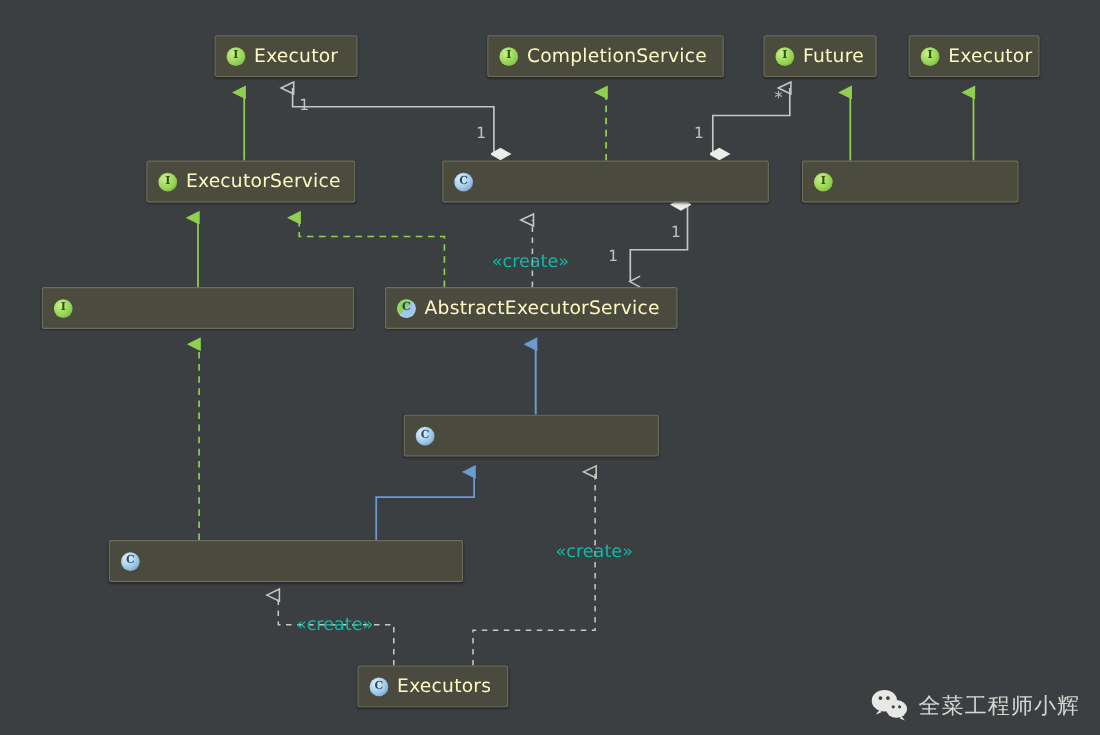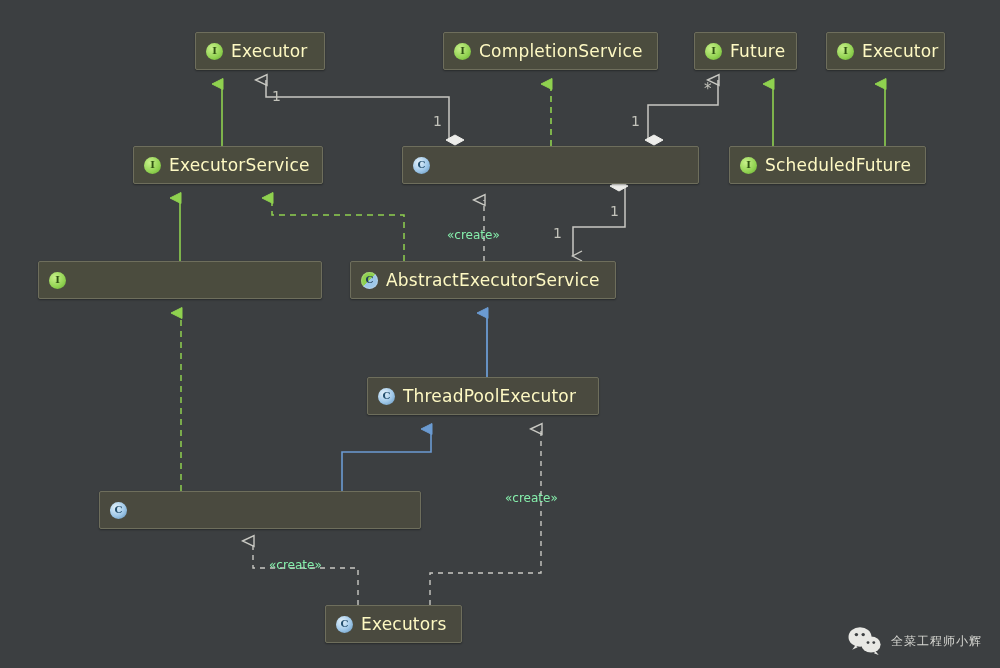--- a/index.html
+++ b/index.html
@@ -66,38 +66,38 @@
   .ico-abstract {
     background:
       linear-gradient(135deg, #8fd14f 0%, #8fd14f 48%, #9ec7e8 50%, #9ec7e8 100%);
     color: #23415c;
     box-shadow: inset 0 0 2px rgba(255,255,255,.6);
   }
 
   
   .elabel {
     position: absolute;
-    font-size: 12px;
-    color: #86efac;
+    font-size: 16px;
+    color: #14b8a6;
     z-index: 6;
     white-space: nowrap;
     font-family: "DejaVu Sans", "Liberation Sans", sans-serif;
   }
   .elabel.mult { font-size: 14px; color: #c3c3bb; }
   .elabel.star { font-size: 15px; color: #c3c3bb; }
 
   
   #watermark {
     position: absolute;
     right: 18px; bottom: 12px;
     display: flex; align-items: center; gap: 9px;
     z-index: 9;
   }
   #watermark .wm-text {
-    font-size: 12px;
+    font-size: 20px;
     color: #d7d7d2;
     font-family: "DejaVu Sans", "Liberation Sans", sans-serif;
     letter-spacing: 1px;
   }
 </style>
 </head>
 <body>
 
 <div id="canvas">
 
@@ -223,35 +223,33 @@
     <span class="ico ico-interface">I</span>
     <span class="label">ExecutorService</span>
   </div>
 
   <div class="node cls" style="left:402px; top:146px; width:297px;">
     <span class="ico ico-class">C</span>
   </div>
 
   <div class="node iface" style="left:729px; top:146px; width:197px;">
     <span class="ico ico-interface">I</span>
-    <span class="label">ScheduledFuture</span>
   </div>
 
   <div class="node iface" style="left:38px; top:261px; width:284px;">
     <span class="ico ico-interface">I</span>
   </div>
 
   <div class="node cls" style="left:350px; top:261px; width:266px;">
     <span class="ico ico-abstract">C</span>
     <span class="label">AbstractExecutorService</span>
   </div>
 
   <div class="node cls" style="left:367px; top:377px; width:232px;">
     <span class="ico ico-class">C</span>
-    <span class="label">ThreadPoolExecutor</span>
   </div>
 
   <div class="node cls" style="left:99px; top:491px; width:322px;">
     <span class="ico ico-class">C</span>
   </div>
 
   <div class="node cls" style="left:325px; top:605px; width:137px;">
     <span class="ico ico-class">C</span>
     <span class="label">Executors</span>
   </div>

